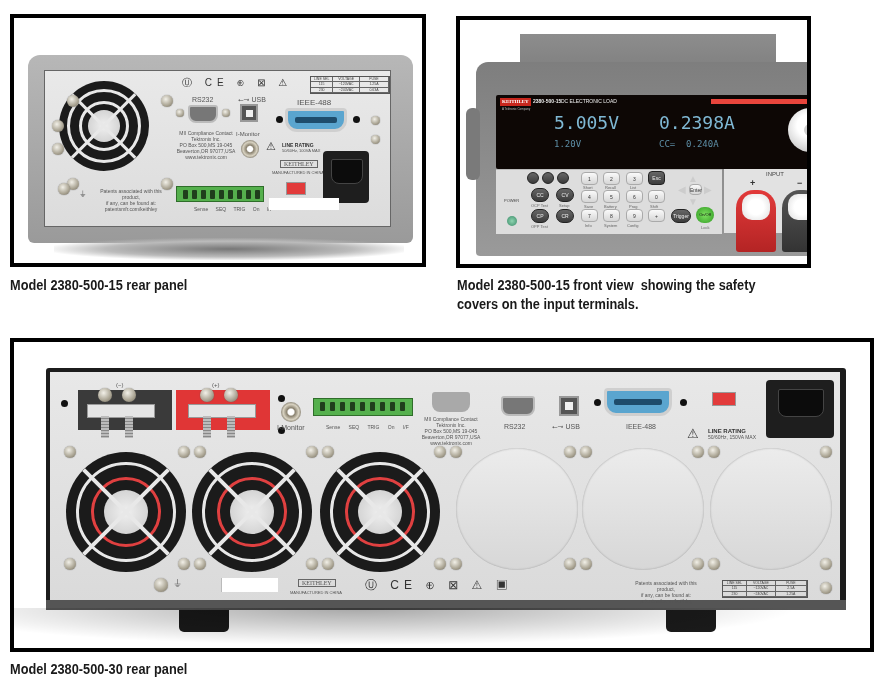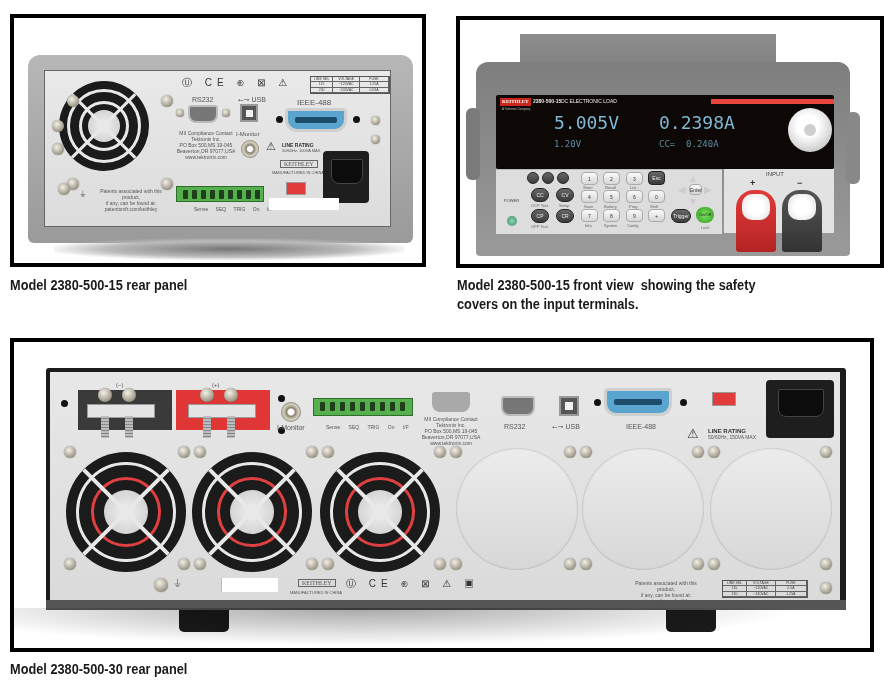--- a/index.html
+++ b/index.html
@@ -134,21 +134,21 @@
   <div class="abs tiny" style="left:78px;top:170px;width:78px;">
     <div>Patents associated with this product,</div>
     <div>if any, can be found at:</div>
     <div>patentsmfr.com/keithley</div>
   </div>
   <div class="abs lbl" style="left:66px;top:172px;font-size:8px;">⏚</div>
 </div>
 
 <div class="caption" style="left:10px;top:276px;">Model 2380-500-15 rear panel</div>
 
-<div class="frame" style="left:456px;top:16px;width:428px;height:252px;text-decoration:underline;">
+<div class="frame" style="left:456px;top:16px;width:355px;height:252px;text-decoration:underline;">
 
   <div class="abs" style="left:60px;top:14px;width:256px;height:60px;background:linear-gradient(#8d8d8d,#777);clip-path:polygon(0 0,100% 0,100% 20%,108% 100%,-8% 100%,0 20%);"></div>
   <div class="abs" style="left:16px;top:42px;width:374px;height:194px;background:linear-gradient(#7e7e7e,#9a9a9a);border-radius:12px 12px 4px 4px;"></div>
   <div class="abs" style="left:6px;top:88px;width:14px;height:72px;background:#7a7a7a;border-radius:6px;"></div>
   <div class="abs" style="left:386px;top:92px;width:14px;height:72px;background:#888;border-radius:6px;"></div>
 
   <div class="abs" style="left:36px;top:75px;width:338px;height:74px;background:#0d0705;border-radius:2px;">
     <div class="abs" style="left:4px;top:3px;background:#c8271d;color:#fff;font-size:5px;font-weight:bold;padding:0 2px;line-height:8px;font-family:'Liberation Serif',serif;">KEITHLEY</div>
     <div class="abs" style="left:6px;top:12px;color:#bbb;font-size:3px;">A Tektronix Company</div>
     <div class="abs" style="left:37px;top:3px;color:#eee;font-size:5px;font-weight:bold;">2380-500-15</div>
@@ -360,21 +360,21 @@
   <div class="screw" style="left:678px;top:216px;"></div>
     <div class="screw" style="left:694px;top:216px;"></div>
   <div class="screw" style="left:806px;top:216px;"></div>
   <div class="screw" style="left:140px;top:236px;width:14px;height:14px;"></div>
   <div class="screw" style="left:806px;top:240px;"></div>
 
   <div class="abs lbl" style="left:160px;top:236px;font-size:10px;">⏚</div>
   <div class="abs" style="left:207px;top:236px;width:56px;height:14px;background:#fff;border-left:1px solid #bbb;"></div>
   <div class="abs lbl" style="left:284px;top:237px;border:1px solid #666;padding:0 3px;font-size:6px;font-family:'Liberation Serif',serif;">KEITHLEY</div>
   <div class="abs lbl" style="left:276px;top:248px;font-size:4px;">MANUFACTURED IN CHINA</div>
-  <div class="abs lbl" style="left:332px;top:235px;font-size:10px;color:#333;letter-spacing:5px;">Ⓤ CE ⊕ ⊠ ⚠ ▣</div>
+  <div class="abs lbl" style="left:351px;top:235px;font-size:12px;color:#333;letter-spacing:5px;">Ⓤ CE ⊕ ⊠ ⚠ ▣</div>
 
   <div class="abs tiny" style="left:612px;top:238px;width:80px;">
     <div>Patents associated with this product,</div>
     <div>if any, can be found at:</div>
     <div>patentsmfr.com/keithley</div>
   </div>
   <div class="rating-table" style="left:708px;top:238px;width:84px;height:16px;">
     <span>LINE SEL</span>
       <span>VOLTAGE</span>
       <span>FUSE</span>

